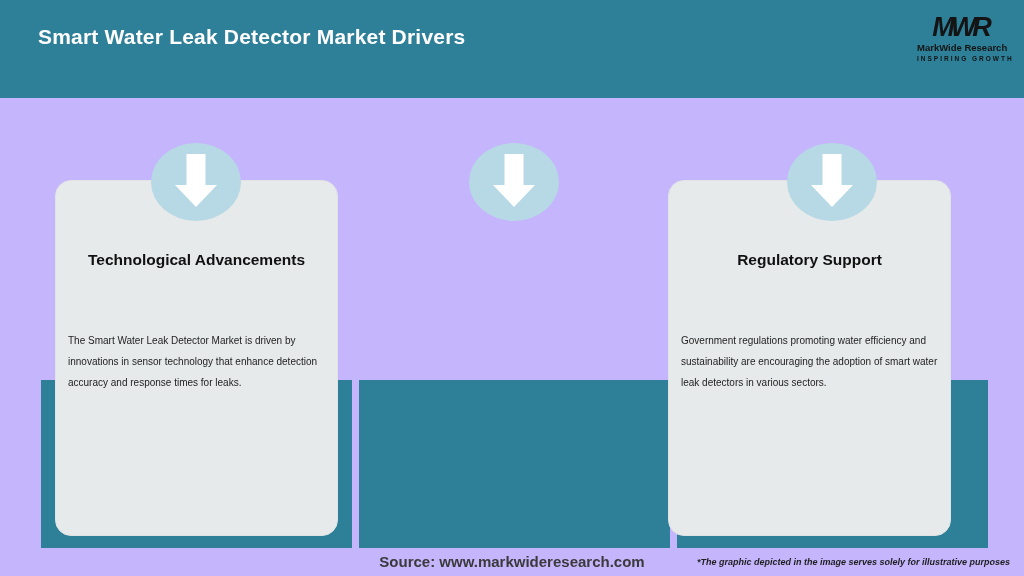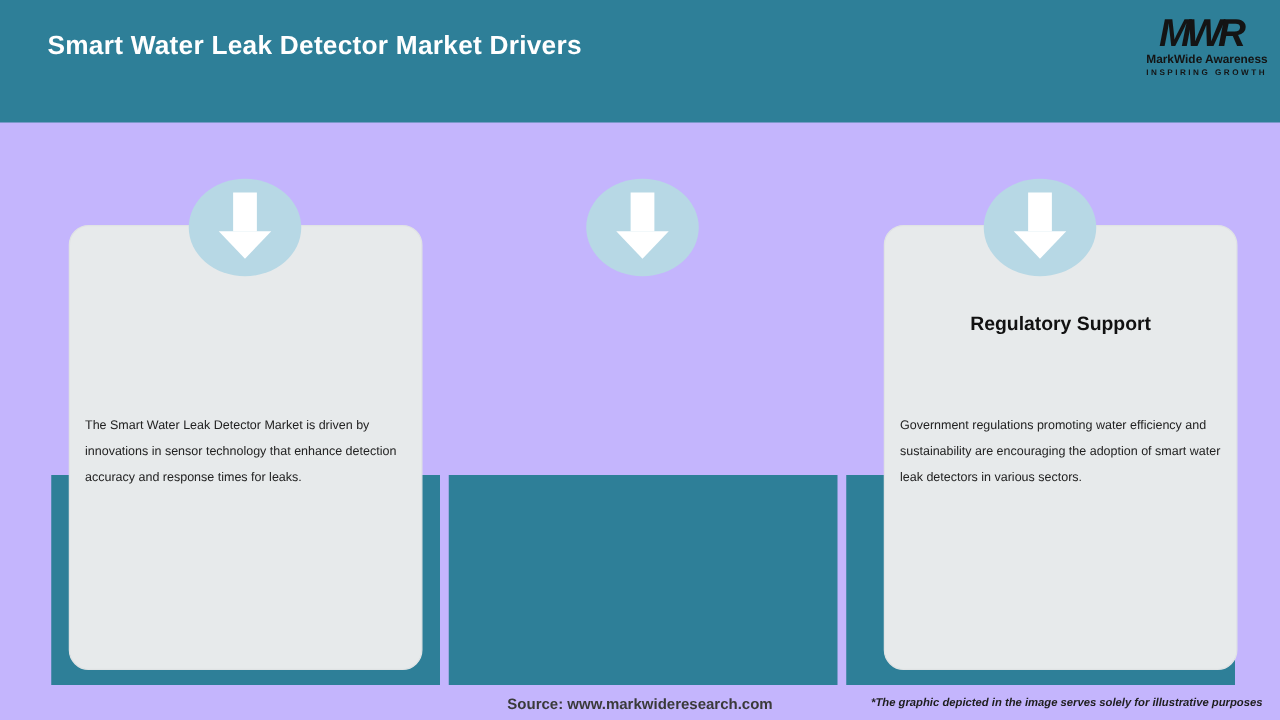--- a/index.html
+++ b/index.html
@@ -33,21 +33,21 @@
     white-space: nowrap;
   }
   .logo {
     position: absolute;
     right: 21px; top: 12px;
     width: 86px;
     text-align: center;
     color: #141414;
   }
   .logo-monogram {
-    font-size: 31px;
+    font-size: 27px;
     font-weight: 800;
     font-style: italic;
     letter-spacing: -4px;
     line-height: 30px;
     color: #141414;
   }
   .logo-name {
     font-size: 9.5px;
     font-weight: bold;
     line-height: 10px;
@@ -112,21 +112,21 @@
     color: #222222;
   }
 
   
   .source {
     position: absolute;
     left: 0;
     bottom: 6px;
     width: 1024px;
     text-align: center;
-    font-size: 12px;
+    font-size: 15px;
     font-weight: bold;
     color: #3a3a3a;
   }
   .disclaimer {
     position: absolute;
     right: 14px;
     bottom: 9px;
     font-size: 9px;
     font-weight: bold;
     color: #1e1e1e;
@@ -135,46 +135,47 @@
 </style>
 </head>
 <body>
 
 <div id="stage">
 
   <div class="header">
     <div class="header-title">Smart Water Leak Detector Market Drivers</div>
     <div class="logo">
       <div class="logo-monogram">MWR</div>
-      <div class="logo-name">MarkWide Awareness</div>
+      <div class="logo-name">MarkWide Research</div>
       <div class="logo-tagline">INSPIRING GROWTH</div>
     </div>
   </div>
 
   <div class="backdrop" style="left:41px"></div>
   <div class="card" style="left:55px">
+    <div class="card-title">Technological Advancements</div>
     <div class="card-body">The Smart Water Leak Detector Market is driven by innovations in sensor technology that enhance detection accuracy and response times for leaks.</div>
   </div>
   <div class="circle" style="left:151px">
     <svg width="90" height="78" viewBox="0 0 90 78">
       <rect x="35.5" y="11" width="19" height="31" fill="#FFFFFF"></rect>
       <polygon points="24,42 66,42 45,64" fill="#FFFFFF"></polygon>
     </svg>
   </div>
 
   <div class="backdrop" style="left:359px"></div>
   <div class="circle" style="left:469px">
     <svg width="90" height="78" viewBox="0 0 90 78">
       <rect x="35.5" y="11" width="19" height="31" fill="#FFFFFF"></rect>
       <polygon points="24,42 66,42 45,64" fill="#FFFFFF"></polygon>
     </svg>
   </div>
 
   <div class="backdrop" style="left:677px"></div>
-  <div class="card" style="left:707px">
+  <div class="card" style="left:668px">
     <div class="card-title">Regulatory Support</div>
     <div class="card-body">Government regulations promoting water efficiency and sustainability are encouraging the adoption of smart water leak detectors in various sectors.</div>
   </div>
   <div class="circle" style="left:787px">
     <svg width="90" height="78" viewBox="0 0 90 78">
       <rect x="35.5" y="11" width="19" height="31" fill="#FFFFFF"></rect>
       <polygon points="24,42 66,42 45,64" fill="#FFFFFF"></polygon>
     </svg>
   </div>
 

